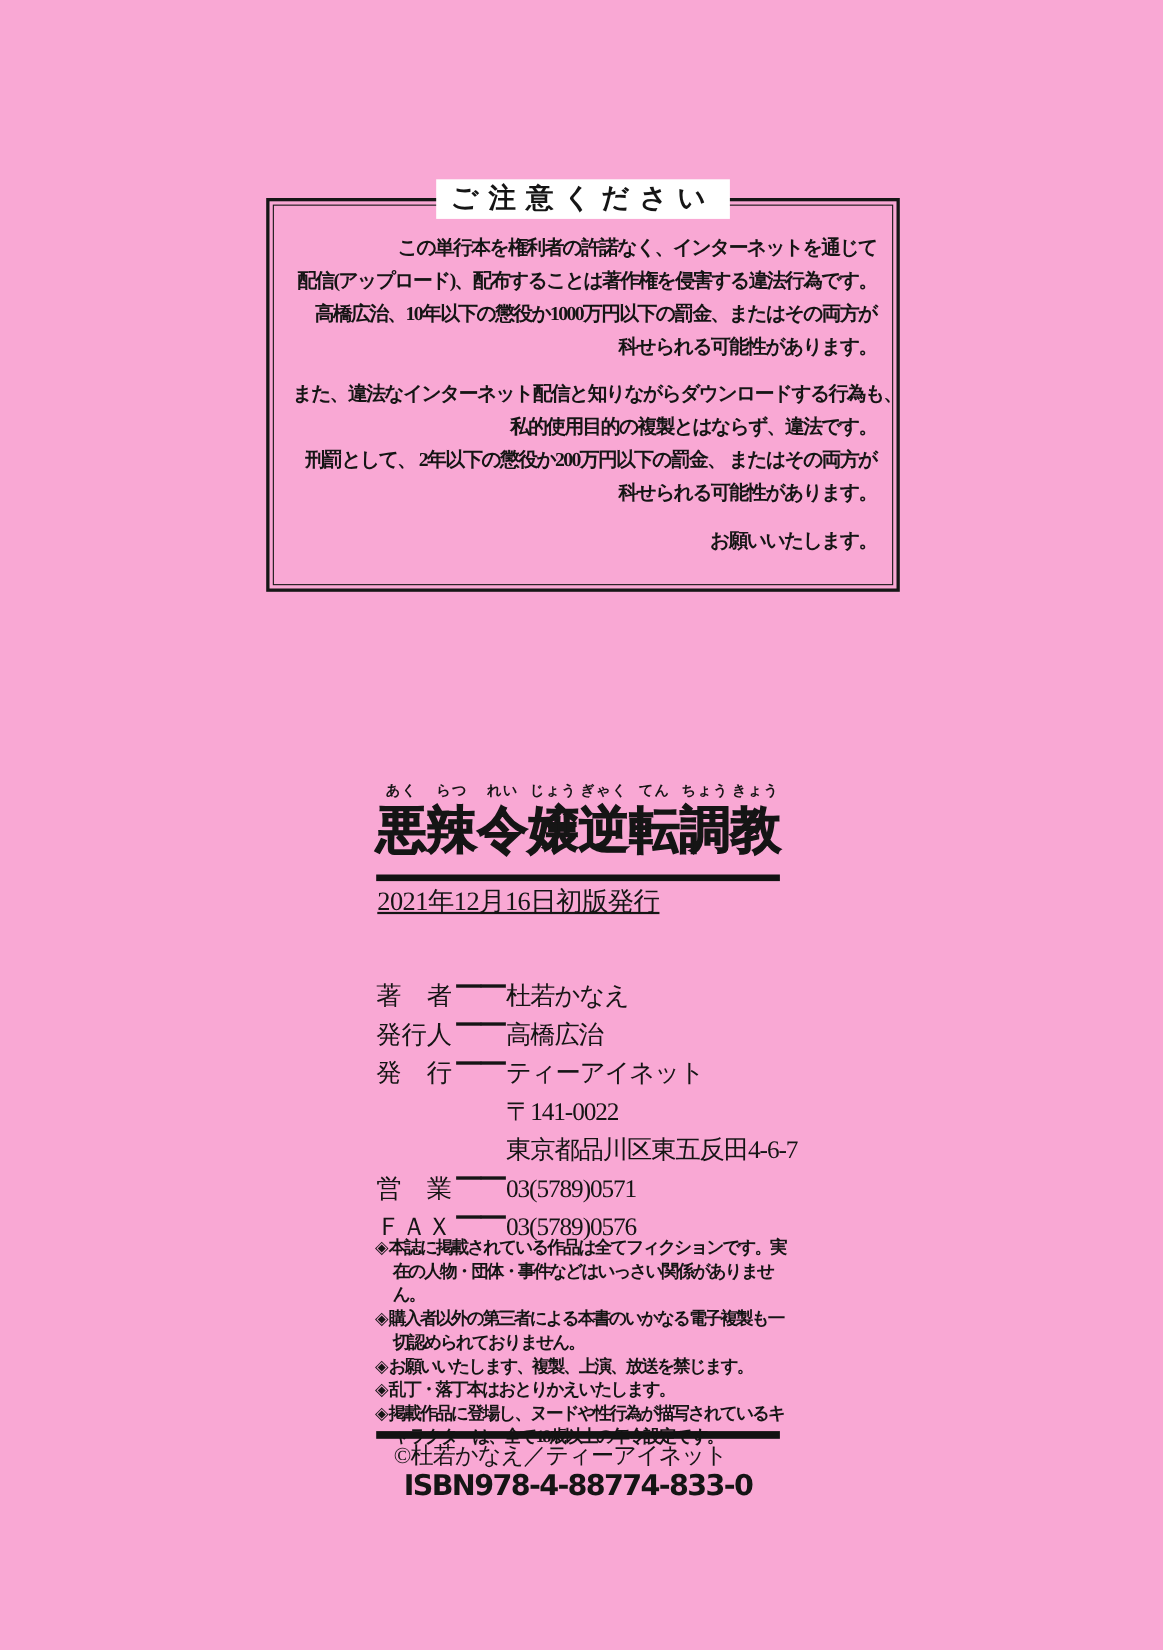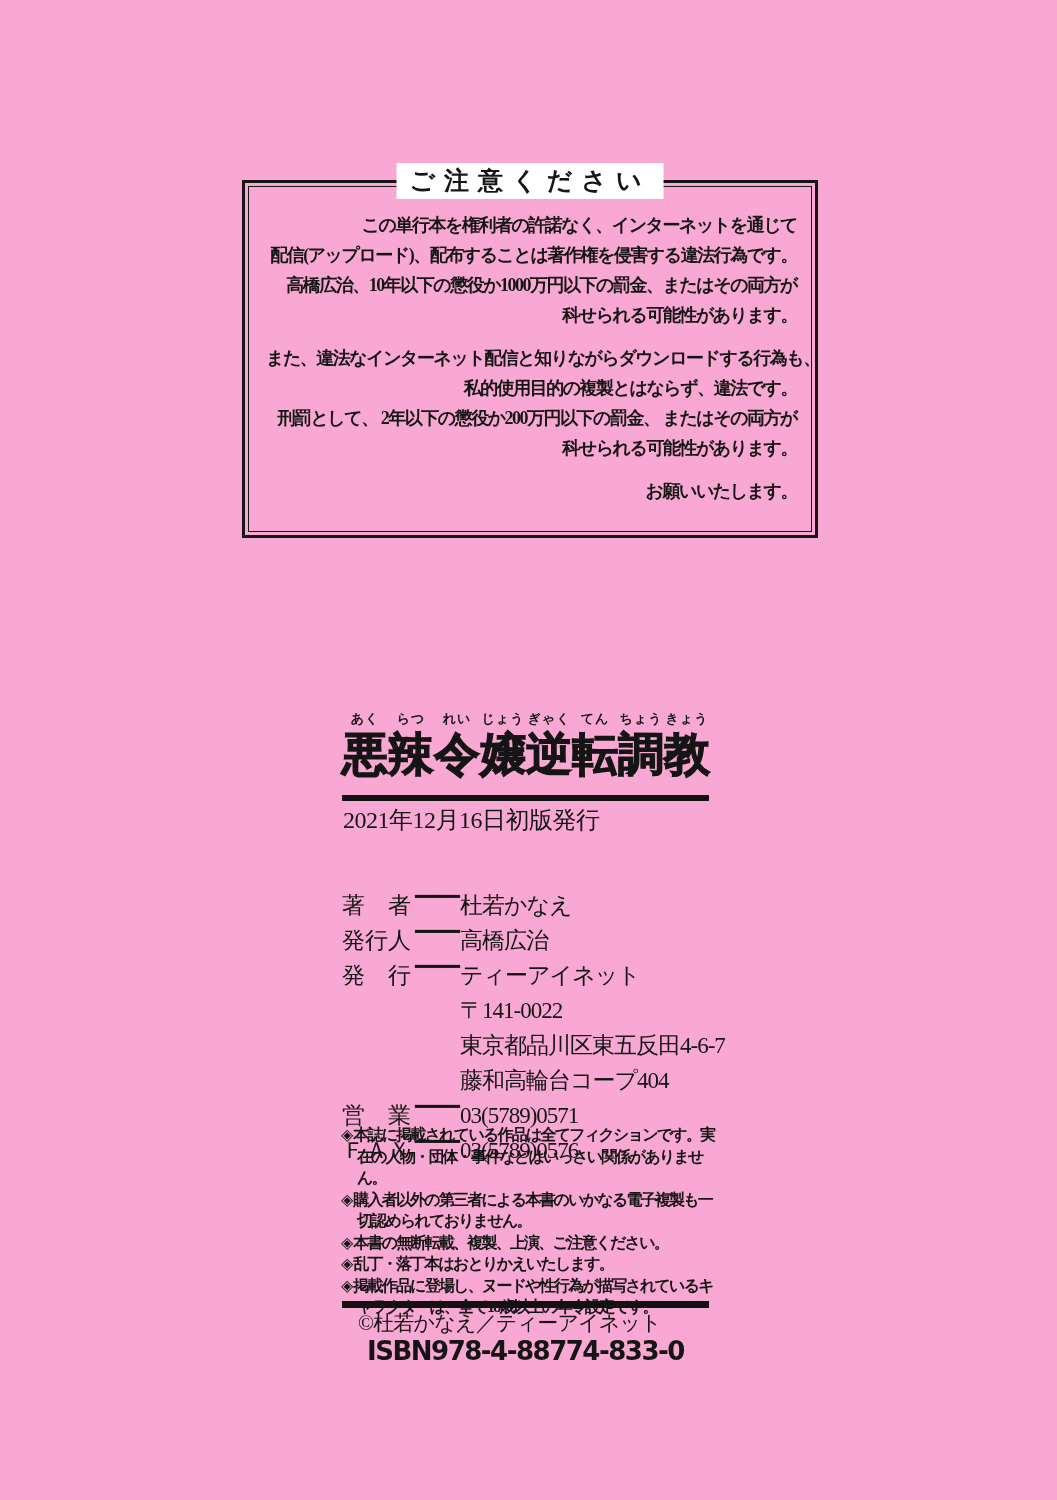--- a/index.html
+++ b/index.html
@@ -30,21 +30,21 @@
   .warning-line{
     white-space:nowrap;font-size:18px;line-height:30px;
     letter-spacing:-1.5px;font-weight:bold;
   }
   
   .book-title{position:absolute;left:342px;top:712px;display:flex;}
   .tchar{display:flex;flex-direction:column;align-items:center;width:46px;}
   .furi{font-size:13px;line-height:14px;letter-spacing:1px;margin-bottom:5px;white-space:nowrap;font-weight:bold;}
   .kanji{font-size:46px;line-height:47px;font-weight:bold;-webkit-text-stroke:1.2px #151515;}
   .title-rule{position:absolute;left:342px;top:795px;width:367px;height:6px;background:#121212;}
-  .edition-date{position:absolute;left:343px;top:804px;font-size:24px;line-height:32px;white-space:nowrap;letter-spacing:-0.5px;}
+  .edition-date{position:absolute;left:343px;top:804px;font-size:24px;line-height:32px;white-space:nowrap;letter-spacing:-0.5px;text-decoration:underline;}
   .pub-rows{position:absolute;left:342px;top:888px;}
   .pub-row{display:flex;align-items:baseline;white-space:nowrap;font-size:23px;line-height:35px;letter-spacing:-1px;}
   .row-label{display:inline-block;width:73px;letter-spacing:0;}
   .row-dash{
     display:inline-block;width:45px;overflow:visible;
     font-family:"DejaVu Sans Mono",monospace;font-size:37px;line-height:0;
     letter-spacing:0;position:relative;top:-4px;
   }
   .row-value{letter-spacing:-1px;}
   .notes{position:absolute;left:341px;top:1124px;width:385px;margin:0;padding:0;list-style:none;}
@@ -147,40 +147,35 @@
       <span class="row-label"></span>
       <span class="row-dash"></span>
       <span class="row-value">〒141-0022</span>
     </div>
     <div class="pub-row">
       <span class="row-label"></span>
       <span class="row-dash"></span>
       <span class="row-value">東京都品川区東五反田4-6-7</span>
     </div>
     <div class="pub-row">
-      <span class="row-label"></span>
-      <span class="row-dash"></span>
-      <span class="row-value">藤和高輪台コープ404</span>
-    </div>
-    <div class="pub-row">
       <span class="row-label">営　業</span>
       <span class="row-dash">──</span>
       <span class="row-value">03(5789)0571</span>
     </div>
     <div class="pub-row">
       <span class="row-label">ＦＡＸ</span>
       <span class="row-dash">──</span>
       <span class="row-value">03(5789)0576</span>
     </div>
   </div>
 
   <ul class="notes">
     <li class="note-item"><span class="note-marker">◈</span><span>本誌に掲載されている作品は全てフィクションです。実在の人物・団体・事件などはいっさい関係がありません。</span></li>
     <li class="note-item"><span class="note-marker">◈</span><span>購入者以外の第三者による本書のいかなる電子複製も一切認められておりません。</span></li>
-    <li class="note-item"><span class="note-marker">◈</span><span>本書の無断転載、複製、上演、ご注意ください。</span></li>
+    <li class="note-item"><span class="note-marker">◈</span><span>お願いいたします、複製、上演、放送を禁じます。</span></li>
     <li class="note-item"><span class="note-marker">◈</span><span>乱丁・落丁本はおとりかえいたします。</span></li>
     <li class="note-item"><span class="note-marker">◈</span><span>掲載作品に登場し、ヌードや性行為が描写されているキャラクターは、全て18歳以上の年令設定です。</span></li>
   </ul>
 
   <div class="bottom-rule"></div>
 
   <div class="copyright-line">©杜若かなえ／ティーアイネット</div>
 
   <div class="isbn">ISBN978-4-88774-833-0</div>
 

